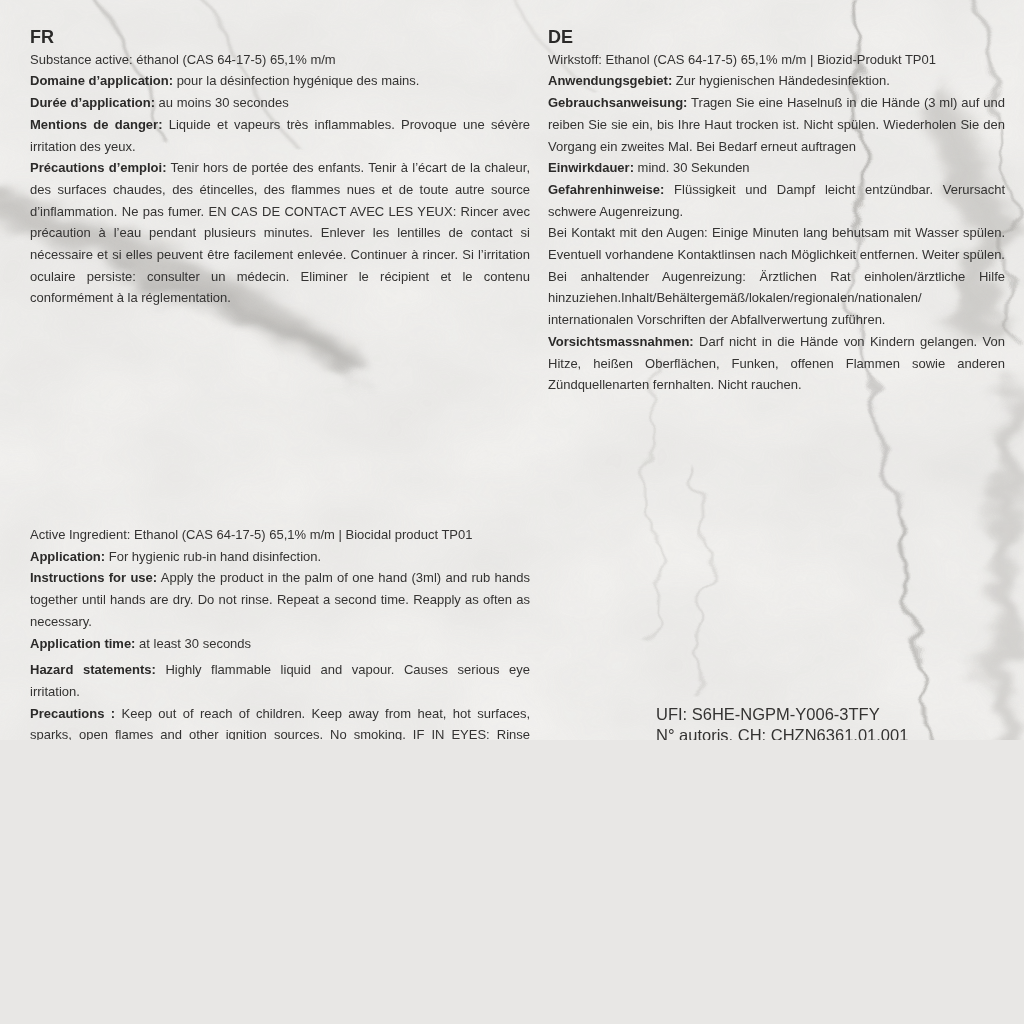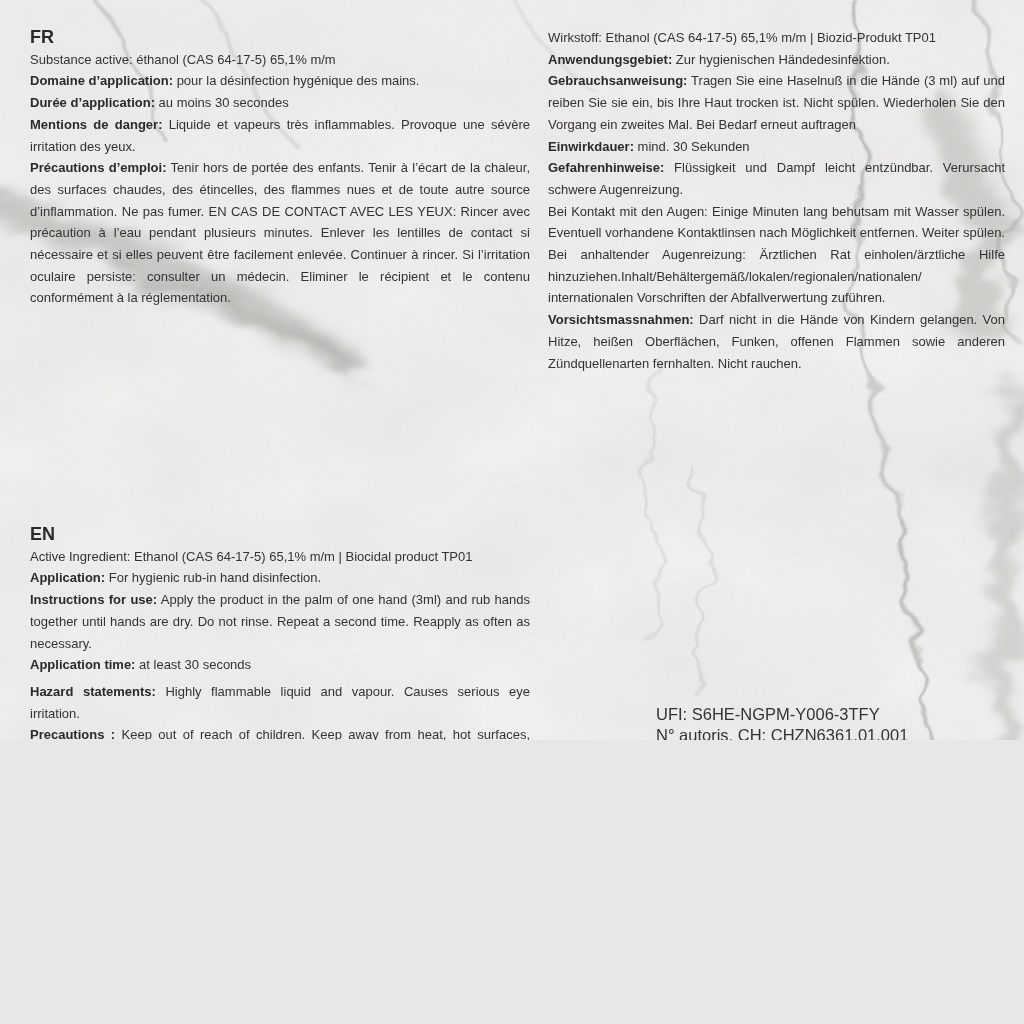--- a/index.html
+++ b/index.html
@@ -93,30 +93,30 @@
   <section class="col col-fr">
     <h2>FR</h2>
     <p class="para"><strong></strong><span>Substance active: éthanol (CAS 64-17-5) 65,1% m/m</span></p>
     <p class="para"><strong>Domaine d’application:</strong><span> pour la désinfection hygénique des mains.</span></p>
     <p class="para"><strong>Durée d’application:</strong><span> au moins 30 secondes</span></p>
     <p class="para"><strong>Mentions de danger:</strong><span> Liquide et vapeurs très inflammables. Provoque une sévère irritation des yeux.</span></p>
     <p class="para"><strong>Précautions d’emploi:</strong><span> Tenir hors de portée des enfants. Tenir à l’écart de la chaleur, des surfaces chaudes, des étincelles, des flammes nues et de toute autre source d’inflammation. Ne pas fumer. EN CAS DE CONTACT AVEC LES YEUX: Rincer avec précaution à l’eau pendant plusieurs minutes. Enlever les lentilles de contact si nécessaire et si elles peuvent être facilement enlevée. Continuer à rincer. Si l’irritation oculaire persiste: consulter un médecin. Eliminer le récipient et le contenu conformément à la réglementation.</span></p>
   </section>
 
   <section class="col col-en">
-    <h2>EN</h2>
     <p class="para"><strong></strong><span>Active Ingredient: Ethanol (CAS 64-17-5) 65,1% m/m | Biocidal product TP01</span></p>
     <p class="para"><strong>Application:</strong><span> For hygienic rub-in hand disinfection.</span></p>
     <p class="para"><strong>Instructions for use:</strong><span> Apply the product in the palm of one hand (3ml) and rub hands together until hands are dry. Do not rinse. Repeat a second time. Reapply as often as necessary.</span></p>
     <p class="para"><strong>Application time:</strong><span> at least 30 seconds</span></p>
     <p class="para gap-before"><strong>Hazard statements:</strong><span> Highly flammable liquid and vapour. Causes serious eye irritation.</span></p>
     <p class="para"><strong>Precautions :</strong><span> Keep out of reach of children. Keep away from heat, hot surfaces, sparks, open flames and other ignition sources. No smoking. IF IN EYES: Rinse cautiously with water for several minutes. Remove contact lenses if present and easy to do – continue rinsing. If eye irritation persists get medical advice/attention. Dispose of contents/container to comply with local, state and federal regulations.</span></p>
   </section>
 
   <section class="col col-de">
+    <h2>DE</h2>
     <p class="para"><strong></strong><span>Wirkstoff: Ethanol (CAS 64-17-5) 65,1% m/m | Biozid-Produkt TP01</span></p>
     <p class="para"><strong>Anwendungsgebiet:</strong><span> Zur hygienischen Händedesinfektion.</span></p>
     <p class="para"><strong>Gebrauchsanweisung:</strong><span> Tragen Sie eine Haselnuß in die Hände (3 ml) auf und reiben Sie sie ein, bis Ihre Haut trocken ist. Nicht spülen. Wiederholen Sie den Vorgang ein zweites Mal. Bei Bedarf erneut auftragen</span></p>
     <p class="para"><strong>Einwirkdauer:</strong><span> mind. 30 Sekunden</span></p>
     <p class="para"><strong>Gefahrenhinweise:</strong><span> Flüssigkeit und Dampf leicht entzündbar. Verursacht schwere Augenreizung.</span></p>
     <p class="para"><strong></strong><span>Bei Kontakt mit den Augen: Einige Minuten lang behutsam mit Wasser spülen. Eventuell vorhandene Kontaktlinsen nach Möglichkeit entfernen. Weiter spülen. Bei anhaltender Augenreizung: Ärztlichen Rat einholen/ärztliche Hilfe hinzuziehen.Inhalt/Behältergemäß/lokalen/regionalen/nationalen/ internationalen Vorschriften der Abfallverwertung zuführen.</span></p>
     <p class="para"><strong>Vorsichtsmassnahmen:</strong><span> Darf nicht in die Hände von Kindern gelangen. Von Hitze, heißen Oberflächen, Funken, offenen Flammen sowie anderen Zündquellenarten fernhalten. Nicht rauchen.</span></p>
   </section>
 
   <div class="reg">

